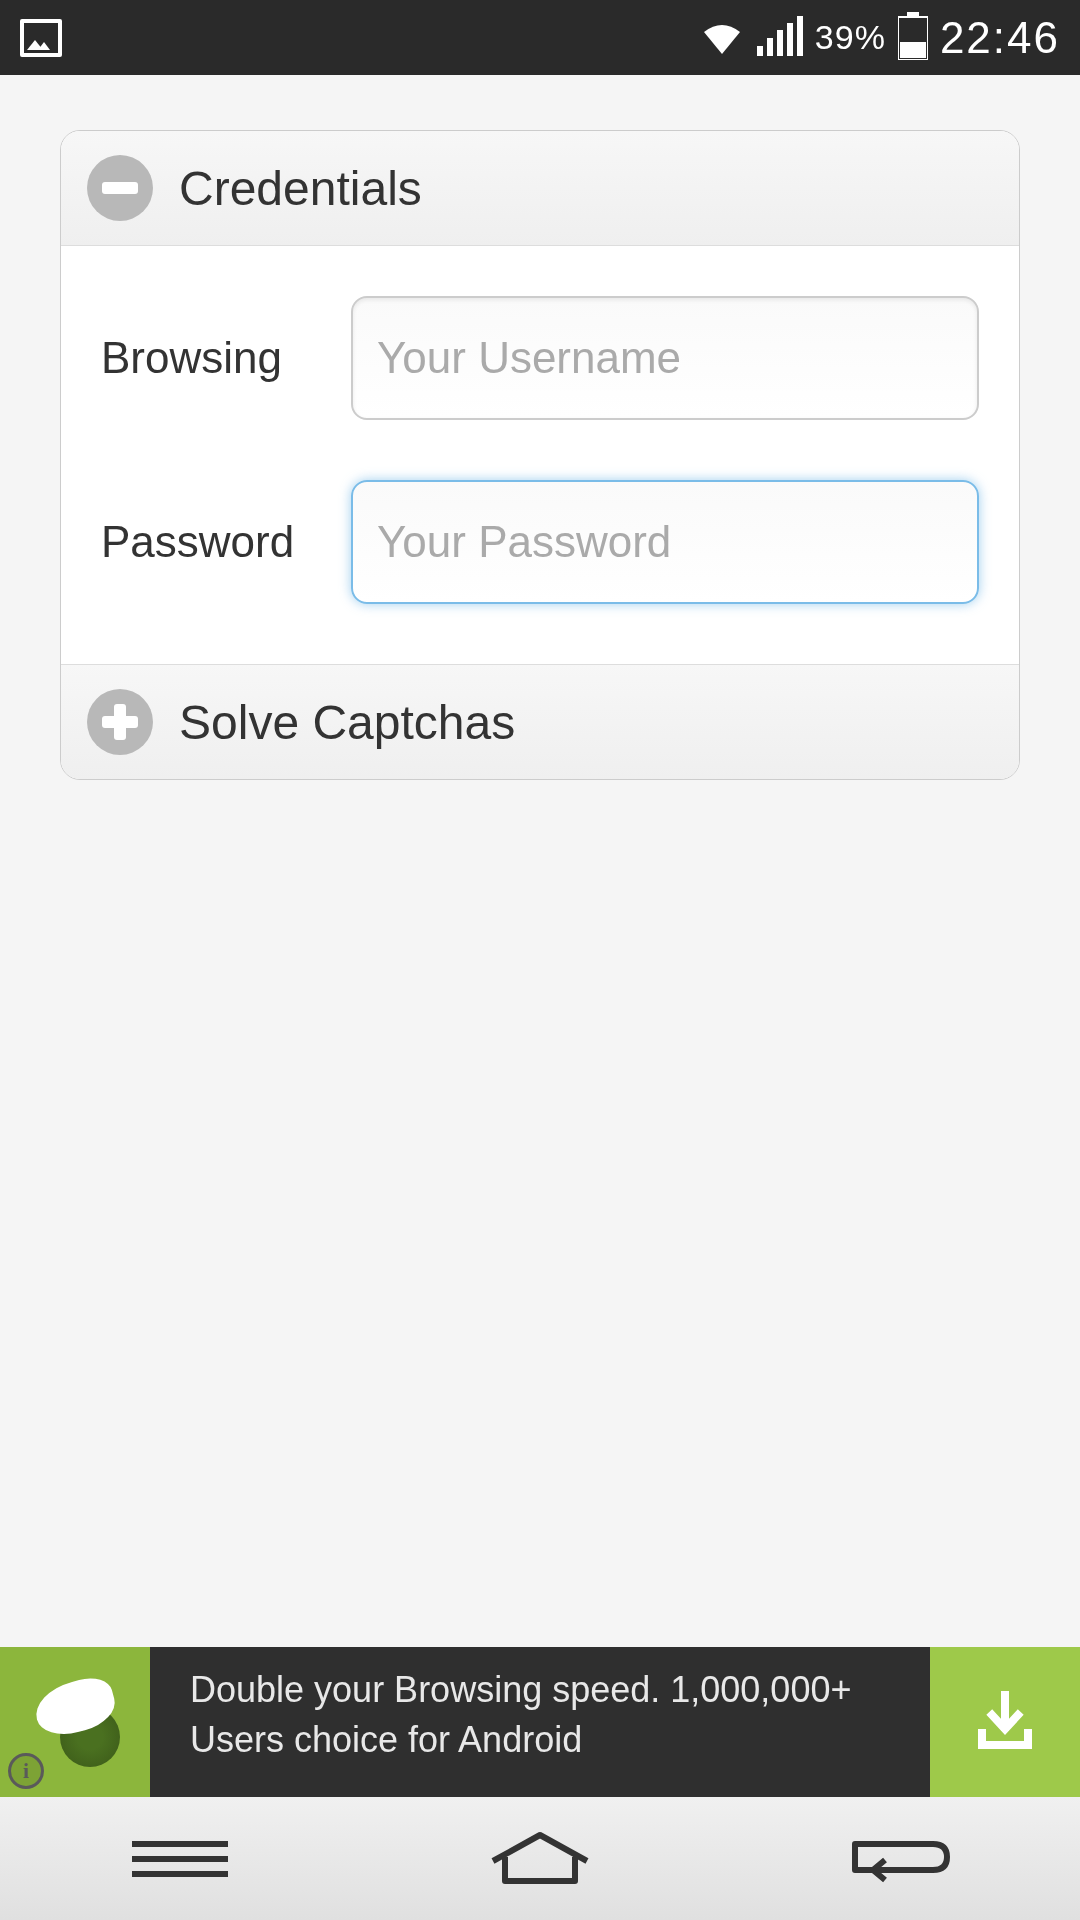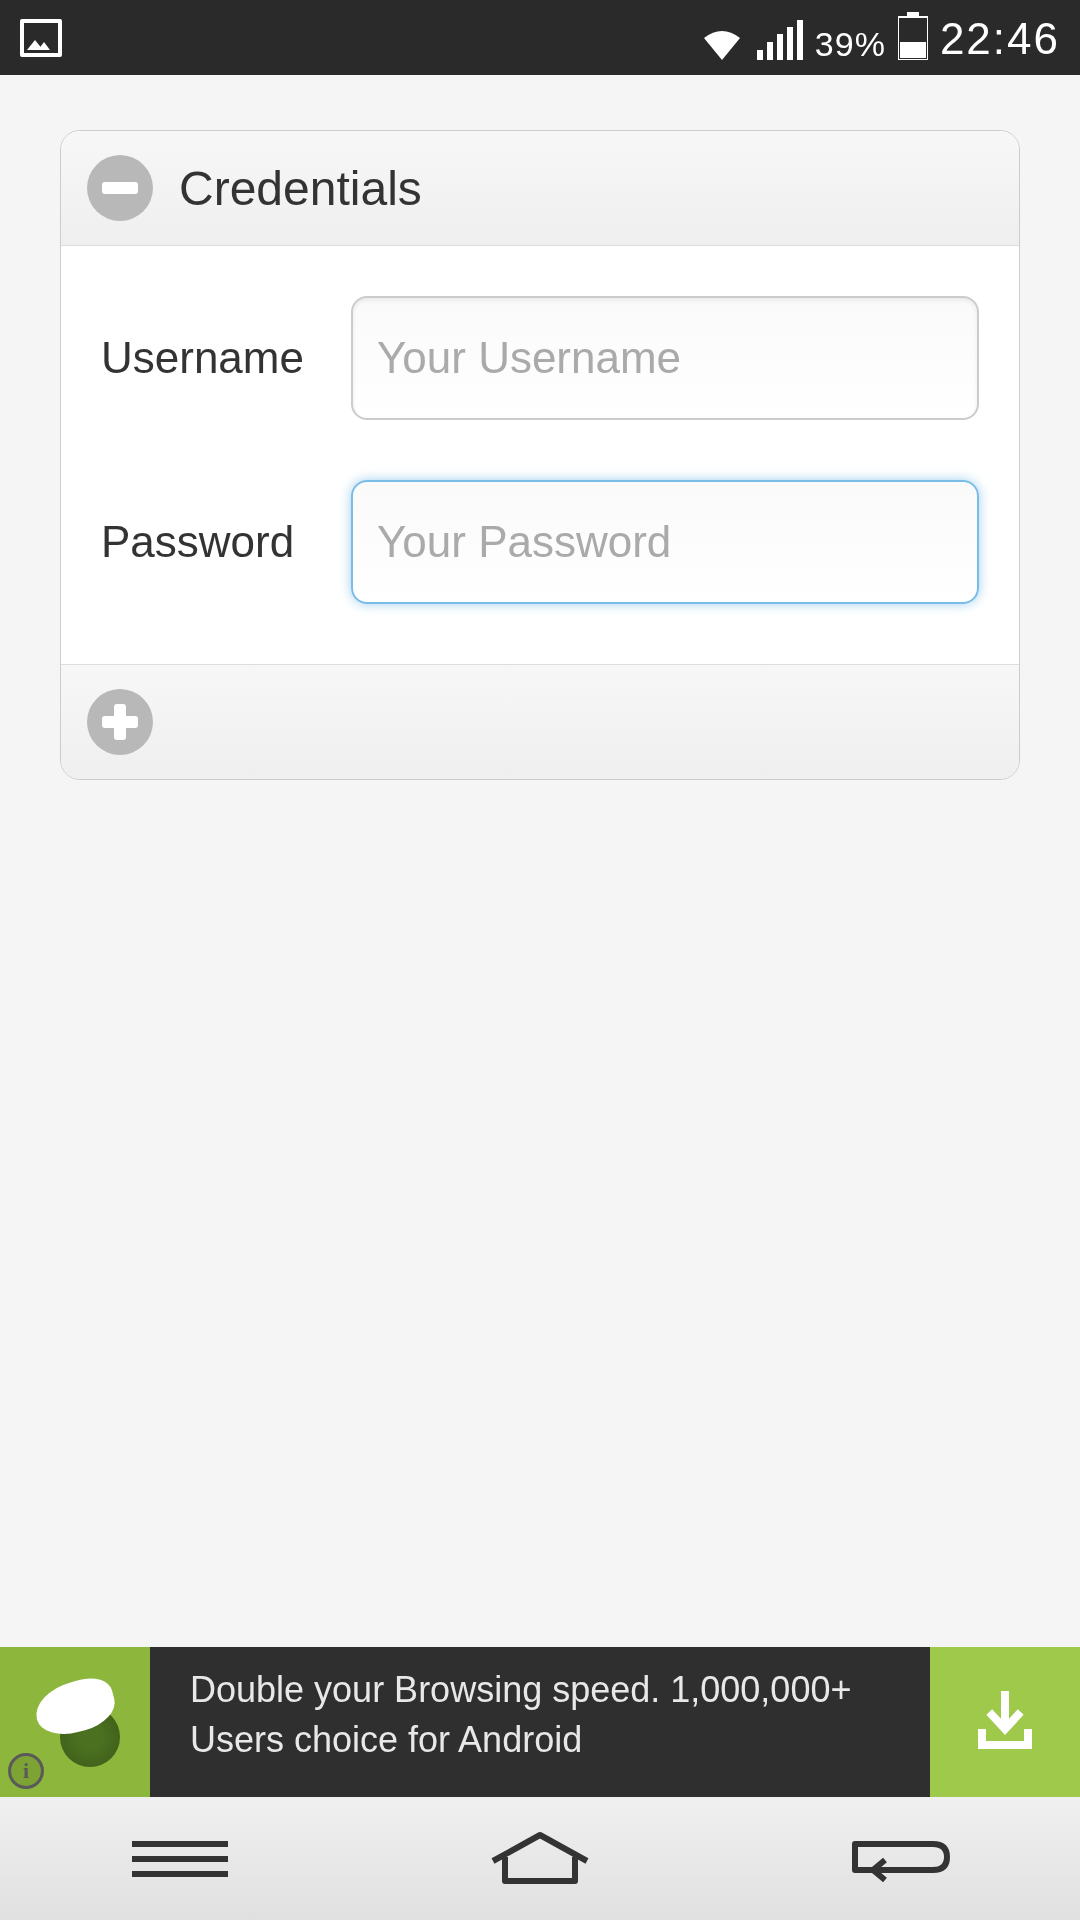--- a/index.html
+++ b/index.html
@@ -25,21 +25,21 @@
       padding: 0 20px;
       color: #fff;
     }
     .status-left {
       display: flex;
       align-items: center;
     }
     .status-right {
       margin-left: auto;
       display: flex;
-      align-items: flex-end;
+      align-items: center;
       gap: 12px;
     }
     .image-icon {
       width: 42px;
       height: 38px;
       border: 4px solid #fff;
       border-radius: 2px;
       position: relative;
     }
     .image-icon::before {
@@ -316,33 +316,34 @@
 
     <div class="accordion-header">
       <div class="circle-btn">
         <div class="minus-sign"></div>
       </div>
       <div class="accordion-title">Credentials</div>
     </div>
 
     <div class="accordion-body">
       <div class="form-row">
-        <div class="form-label">Username</div>
+        <div class="form-label">Browsing</div>
         <input type="text" class="form-input" placeholder="Your Username" style="">
       </div>
       <div class="form-row">
         <div class="form-label">Password</div>
         <input type="password" class="form-input focused" placeholder="Your Password" style="">
       </div>
     </div>
 
     <div class="accordion-header collapsed">
       <div class="circle-btn">
         <div class="plus-sign"></div>
       </div>
+      <div class="accordion-title">Solve Captchas</div>
     </div>
 
   </div>
 </div>
 
 <div class="ad-banner">
   <div class="ad-icon-box">
     <div class="dolphin-shape">
       <div class="globe"></div>
       <div class="dolphin-body"></div>

